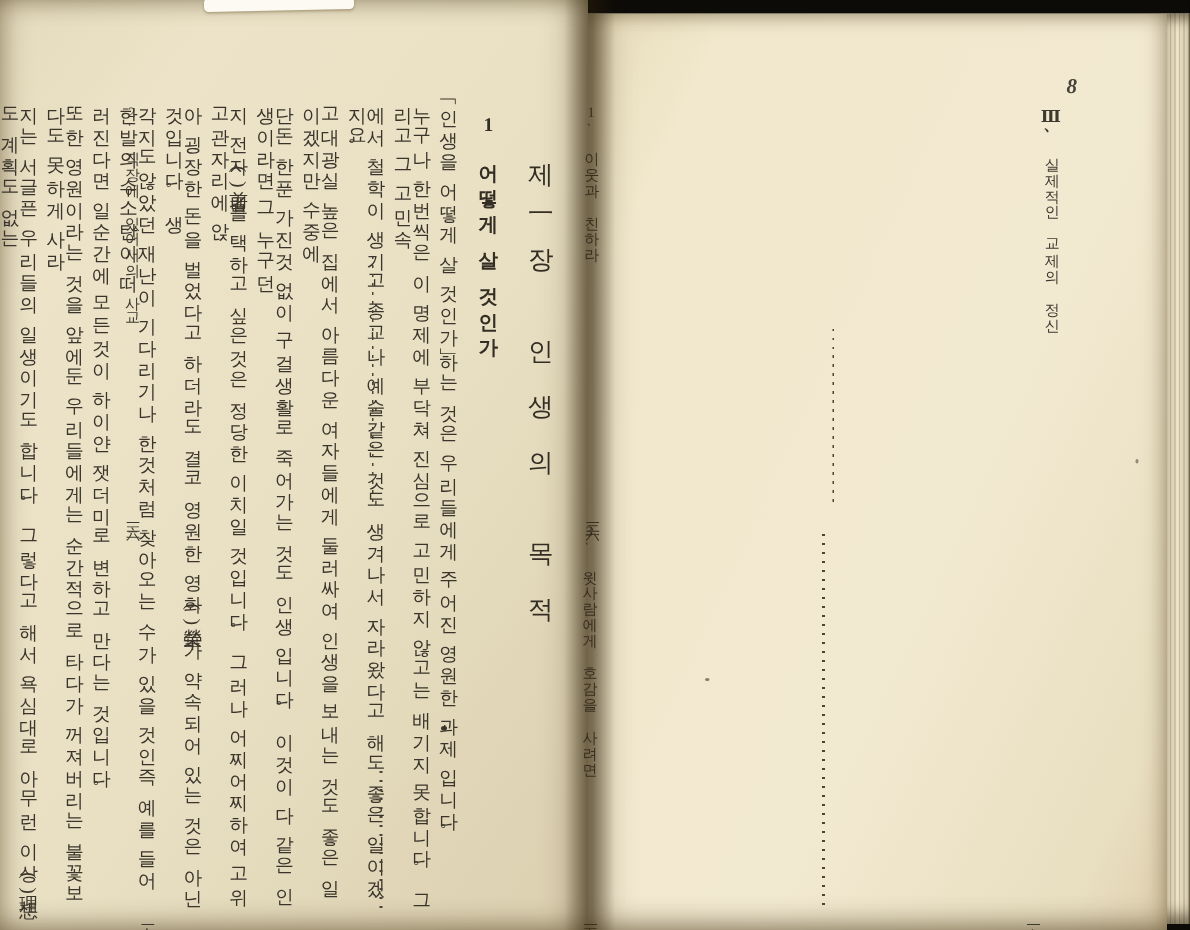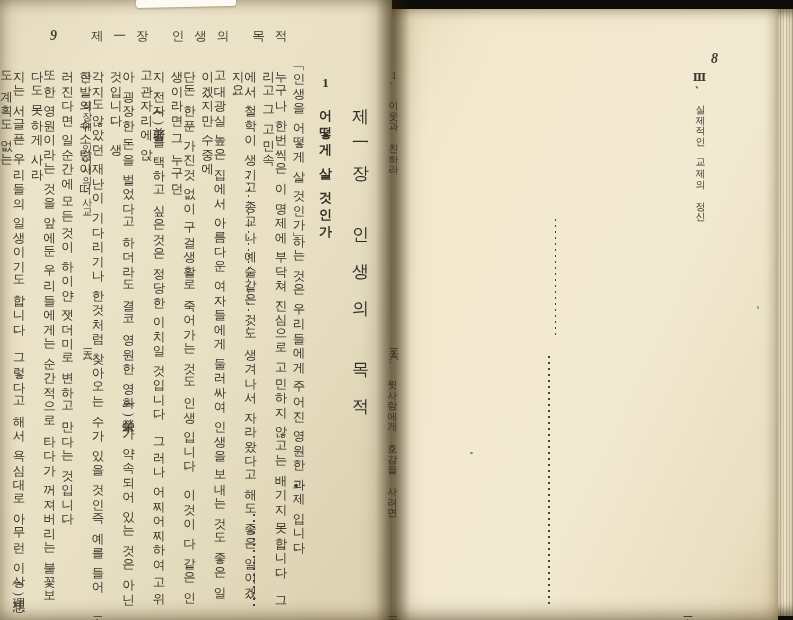--- a/index.html
+++ b/index.html
@@ -48,23 +48,20 @@
   .t-page{font-size:9.5px;letter-spacing:0;margin-top:2px;white-space:nowrap;}
   .entry.sec .t-label{font-size:11px;font-weight:bold;}
   .entry.sec{margin-block-start:1px;margin-block-end:4px;}
   .entry.leadonly{margin-block-end:4px;}
 </style>
 </head>
 <body>
 
 <div class="page" id="left-page">
   <div id="page-curl"></div>
-  <div id="running-head">
-    <span id="lp-num">9</span><span id="rh-text">제一장  인생의  목적</span>
-  </div>
   <div id="lp-flow">
     <div id="chapter-title">제一장 인생의 목적</div>
     <div id="section-head">
       <span class="sec-no">1</span><span>어떻게 살 것인가</span>
     </div>
     <div id="body-cols">
 
     <div class="bcol">「인생을 어떻게 살 것인가」하는 것은 우리들에게 주어진 영원한 과제 입니다。</div>
         <div class="bcol">누구나 한번씩은 이 명제에 부닥쳐 진심으로 고민하지 않고는 배기지 못합니다。그리고 그 고민속</div>
         <div class="bcol">에서 철학이 생기고 종교나 예술같은 것도 생겨나서 자라왔다고 해도 좋은 일이겠지요。</div>

